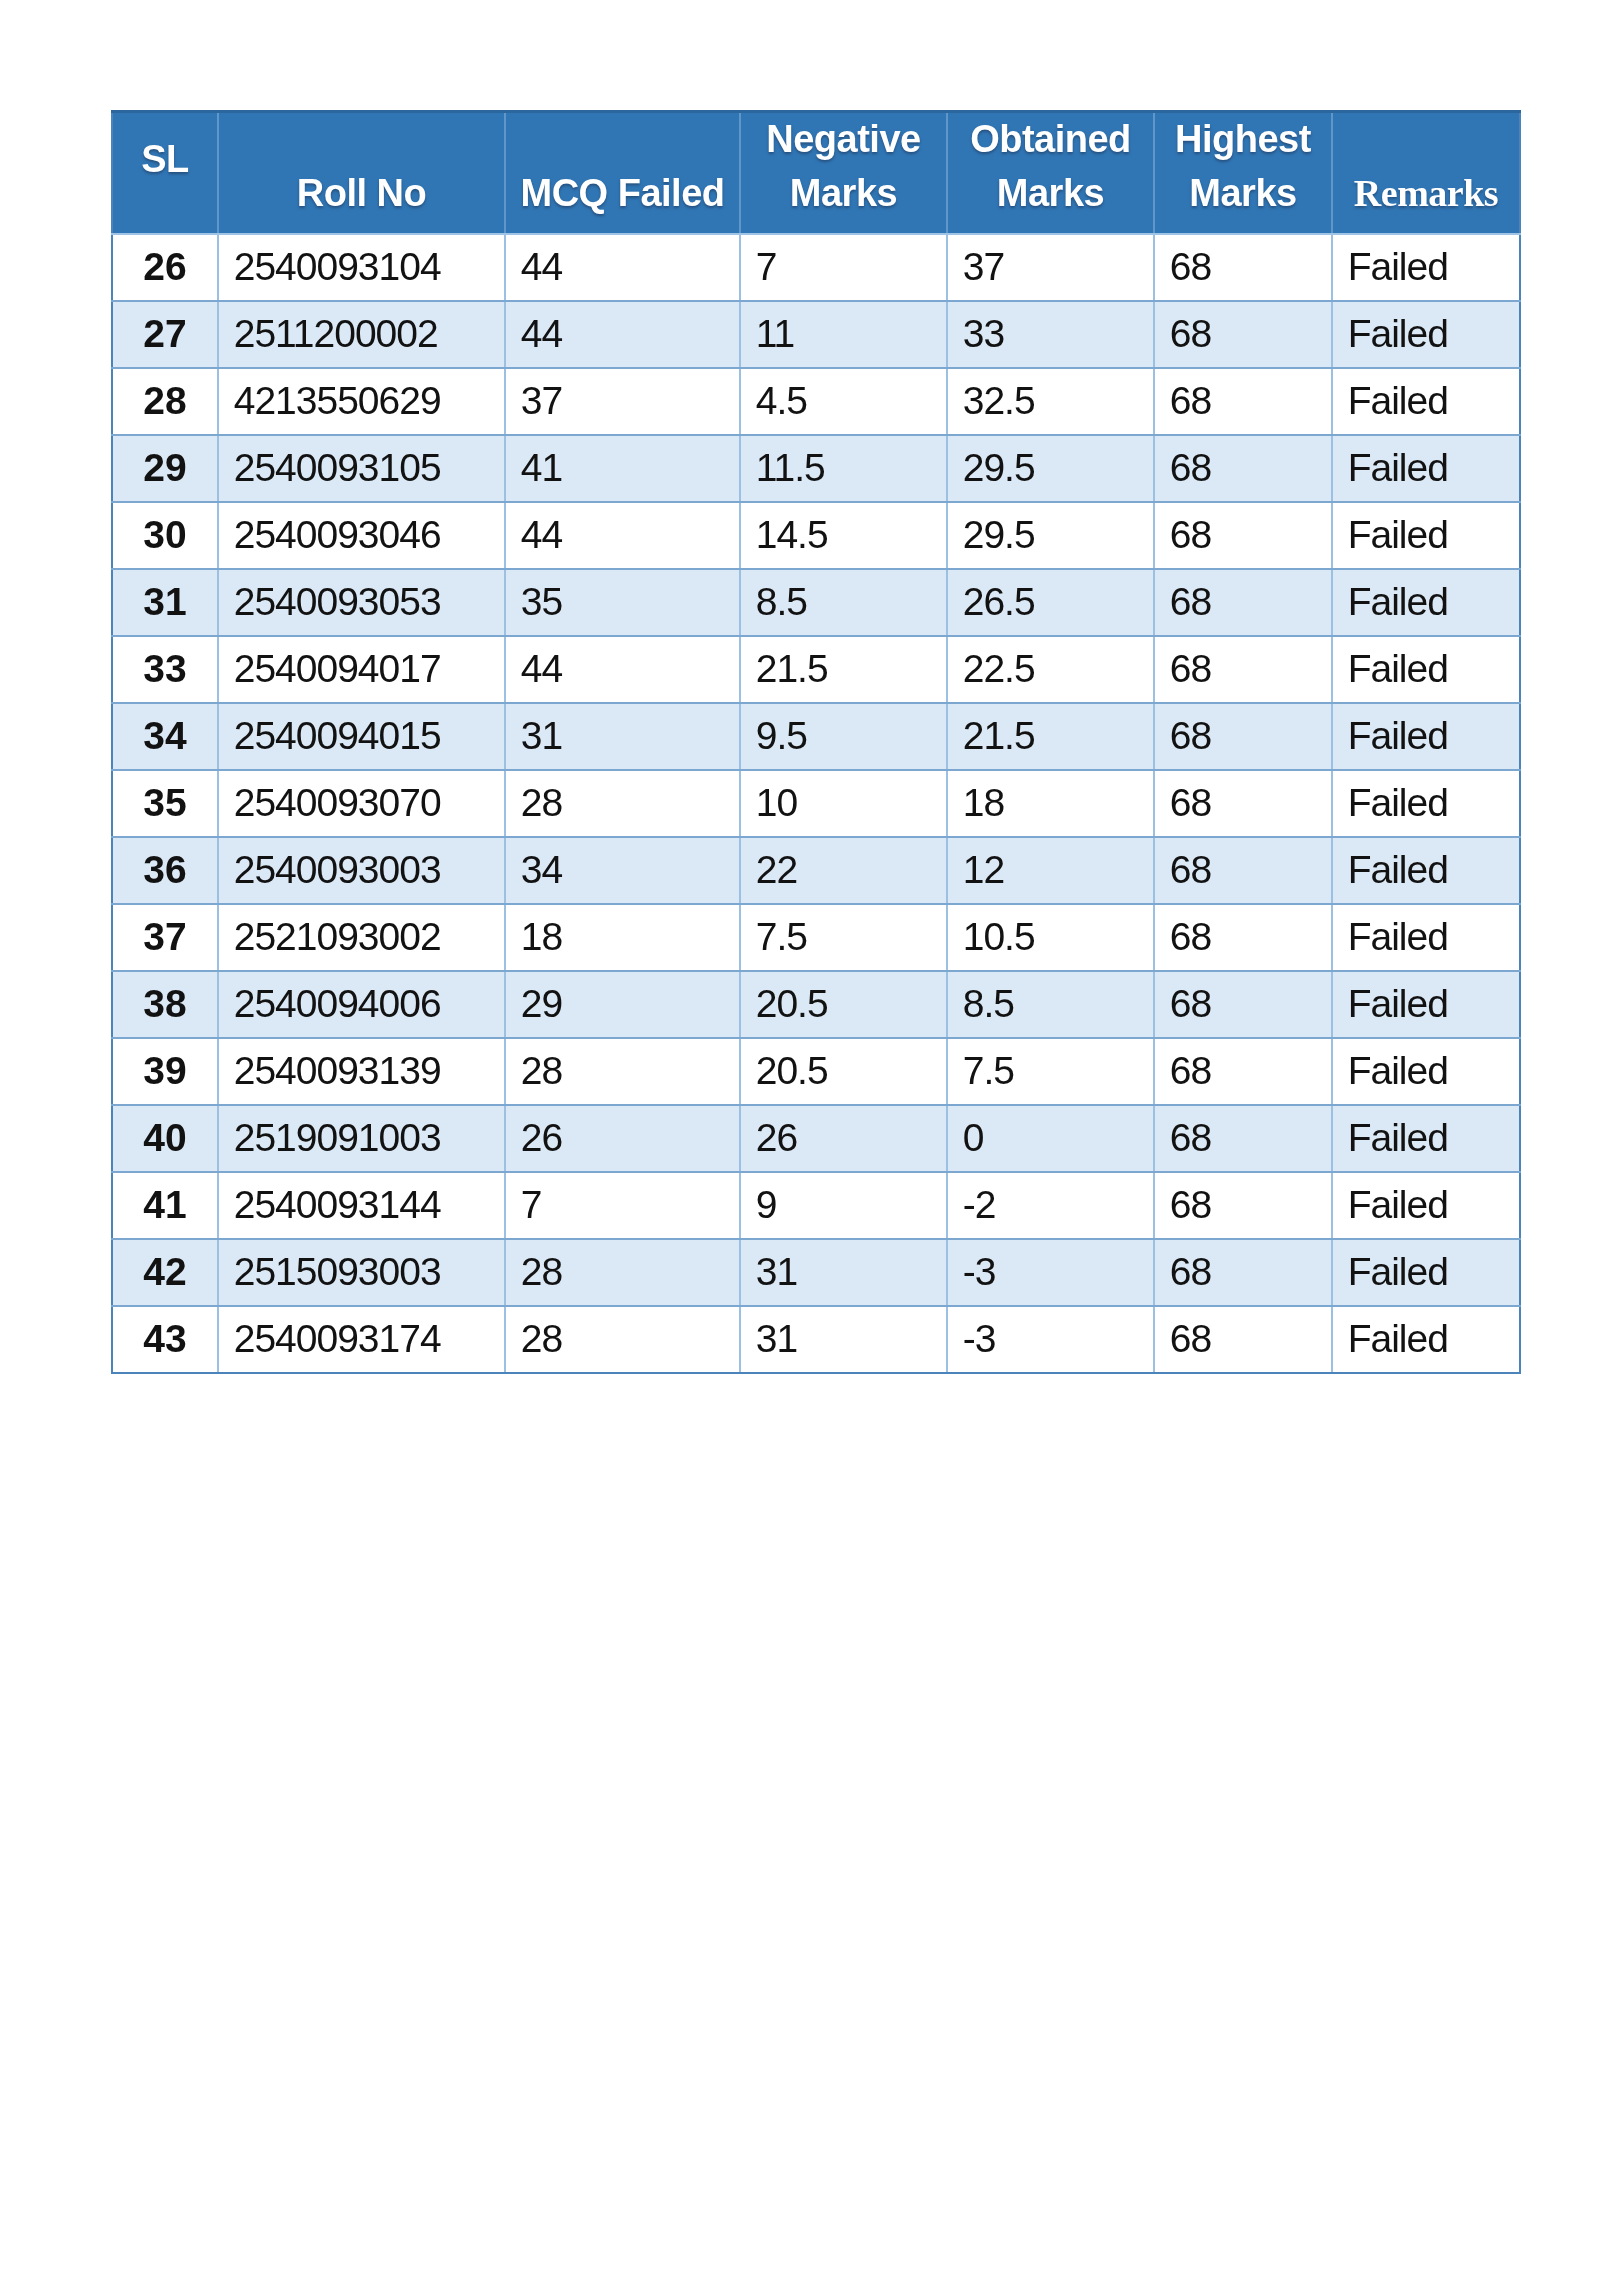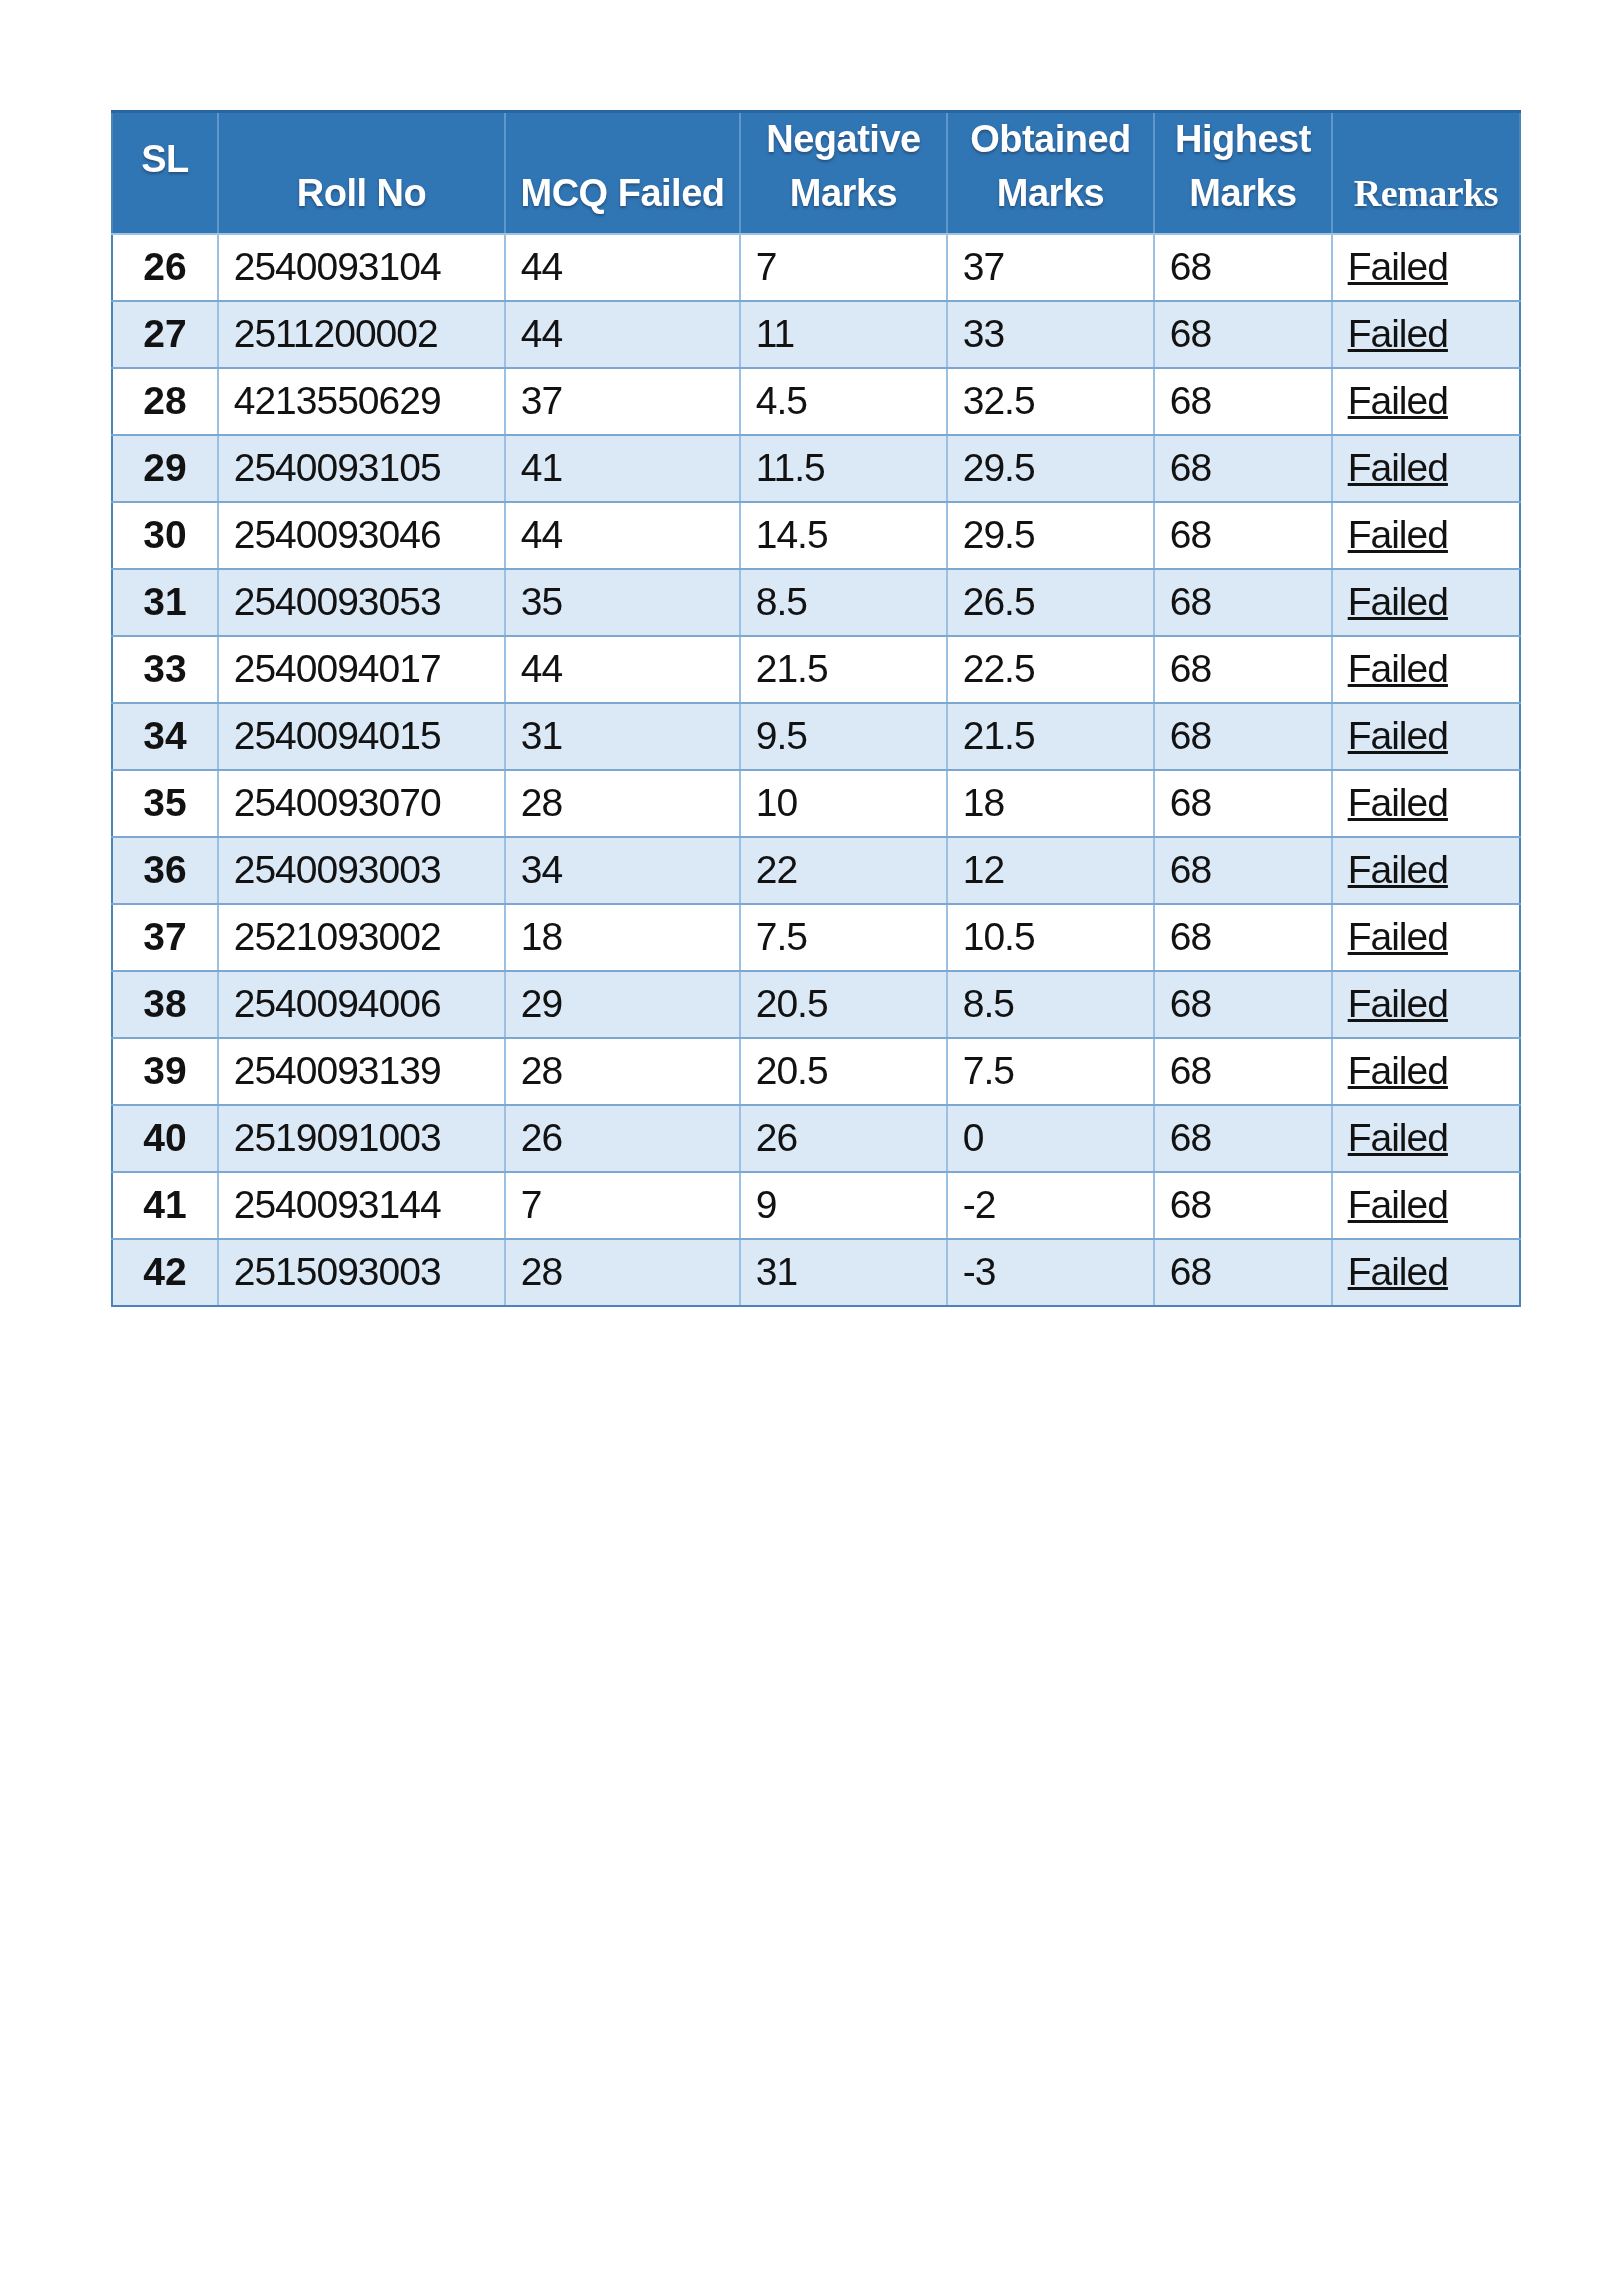--- a/index.html
+++ b/index.html
@@ -56,21 +56,21 @@
     vertical-align: middle;
     text-align: left;
     padding: 0 5.9px 0 14.7px;
     background: var(--row-bg, #ffffff);
     border-left: 2px solid var(--border-vertical, #9bc0e2);
     border-right: 2px solid var(--border-vertical, #9bc0e2);
     border-top: 2px solid var(--border-horizontal, #7ba7d1);
     border-bottom: 2px solid var(--border-horizontal, #7ba7d1);
   }
   tbody td:first-child { border-left: none; }
-  tbody td:last-child  { border-right: none; text-decoration: underline; }
+  tbody td:last-child  { border-right: none; }
   tbody tr:nth-child(even) td { background: var(--row-alt-bg, #dbe8f5); }
   tbody tr:last-child td { border-bottom: 2.9px solid var(--outer-border, #4a84bb); }
   tbody td.col-sl {
     text-align: center;
     font-weight: bold;
     padding: 0;
     letter-spacing: 0;
   }
 </style>
 </head>
@@ -236,16 +236,25 @@
         </tr>
         <tr>
           <td class="col-sl">42</td>
           <td class="col-roll">2515093003</td>
           <td class="col-mcq">28</td>
           <td class="col-negative">31</td>
           <td class="col-obtained">-3</td>
           <td class="col-highest">68</td>
           <td class="col-remarks">Failed</td>
         </tr>
+        <tr>
+          <td class="col-sl">43</td>
+          <td class="col-roll">2540093174</td>
+          <td class="col-mcq">28</td>
+          <td class="col-negative">31</td>
+          <td class="col-obtained">-3</td>
+          <td class="col-highest">68</td>
+          <td class="col-remarks">Failed</td>
+        </tr>
       </tbody>
   </table>
 </div>
 
 
 </body></html>

